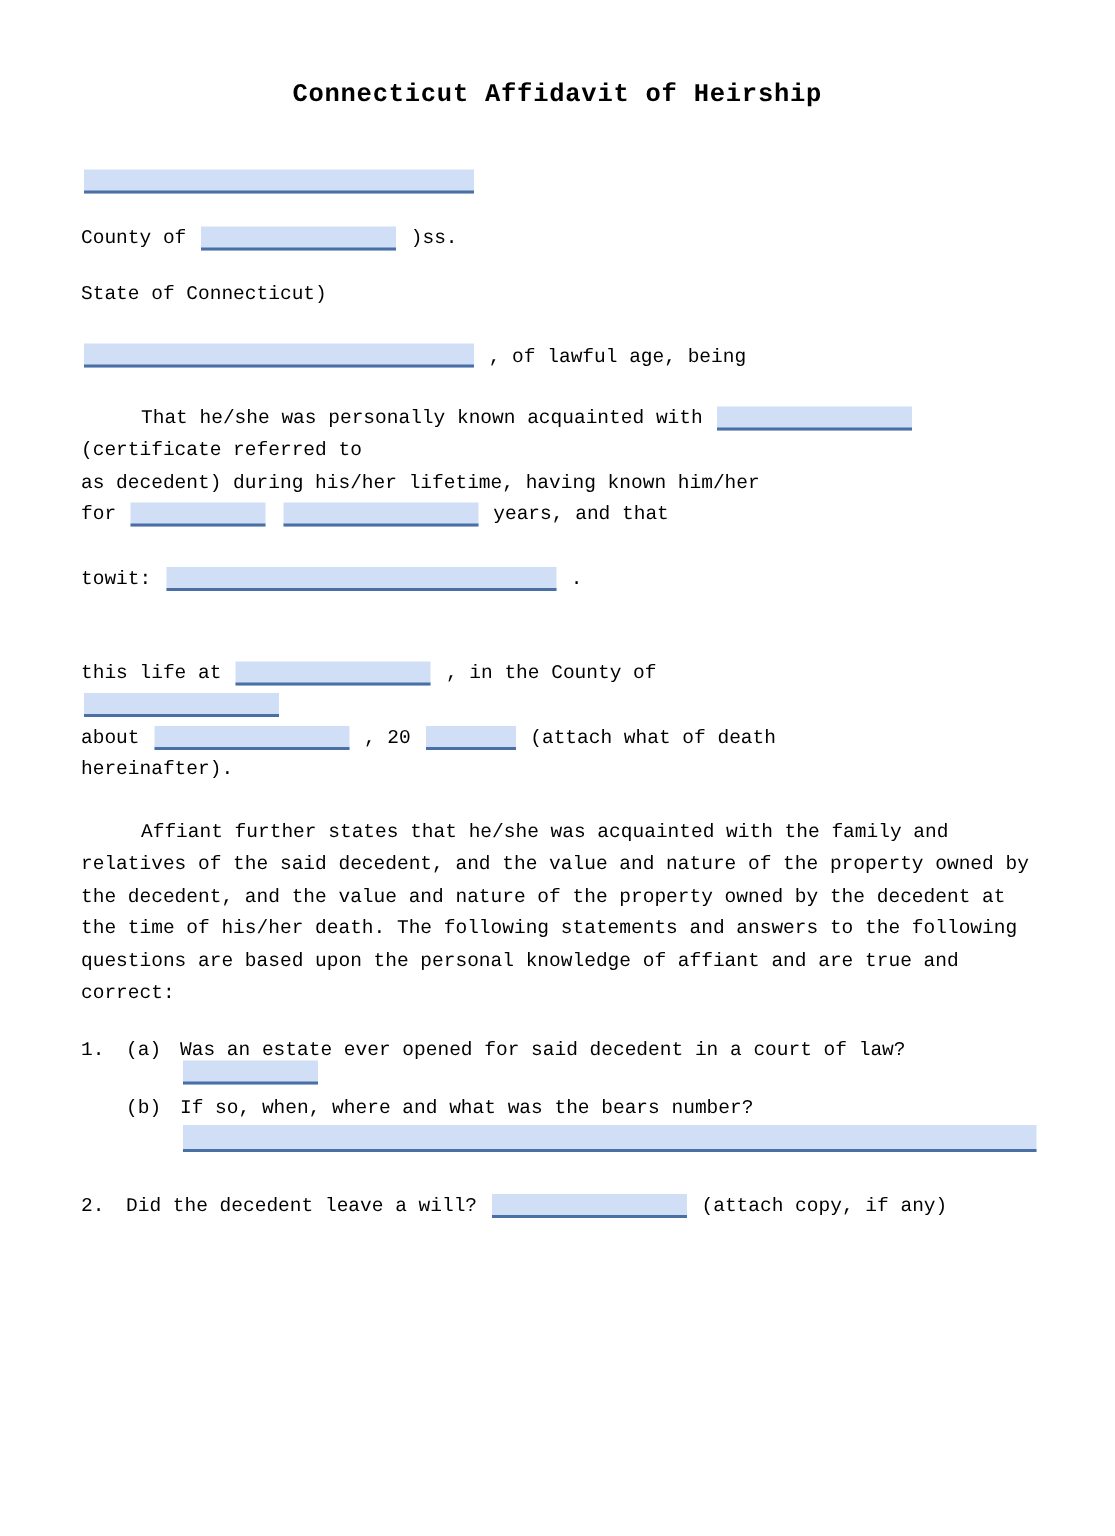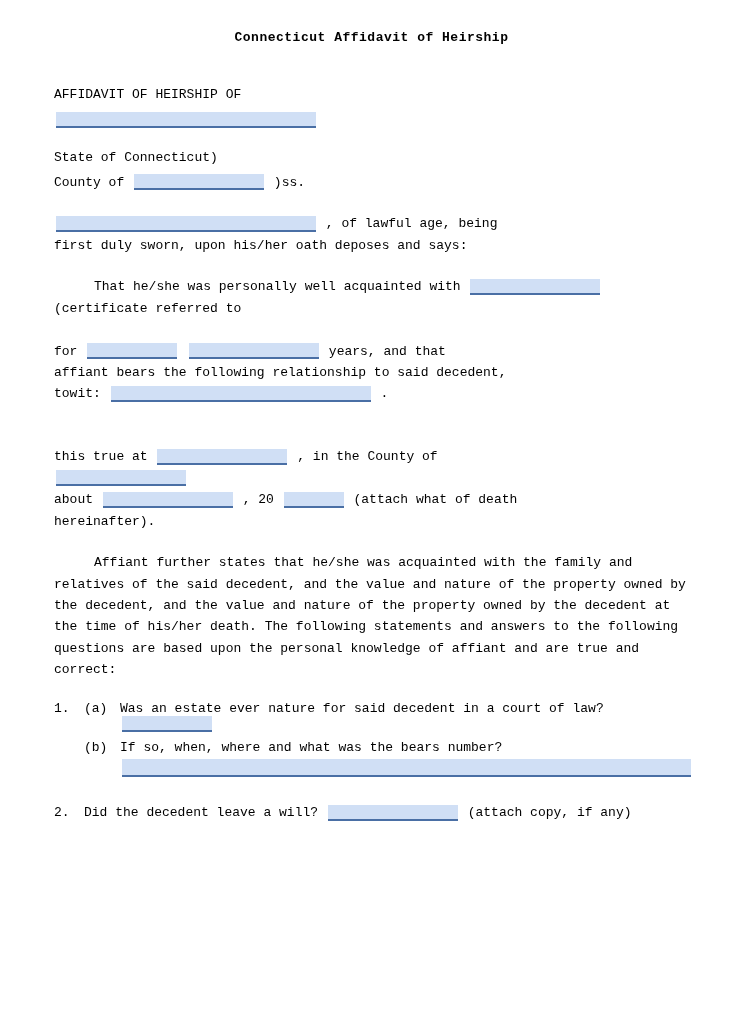--- a/index.html
+++ b/index.html
@@ -13,25 +13,26 @@
       font-family: 'Courier New', Courier, monospace;
       font-size: 13px;
       color: #000;
       width: 743px;
       min-height: 1024px;
       padding: 30px 54px;
     }
 
     .title {
       text-align: center;
-      font-size: 13px;
+      font-size: 17px;
       font-weight: bold;
       margin-bottom: 40px;
       font-family: 'Courier New', Courier, monospace;
       letter-spacing: 0.5px;
+      margin-top: 24px;
     }
 
     .section {
       margin-bottom: 10px;
     }
 
     .label-line {
       margin-bottom: 6px;
       line-height: 1.6;
     }
@@ -118,72 +119,68 @@
     .affidavit-header {
       margin-bottom: 20px;
     }
   </style>
 </head>
 <body>
 
 <div class="title">Connecticut Affidavit of Heirship</div>
 
 <div class="affidavit-header section">
-  <div class="label-line">
-    <span>AFFIDAVIT OF HEIRSHIP OF</span>
-  </div>
   <div>
     <span class="input-field wide"></span>
   </div>
 </div>
 
 <div class="section section-gap">
+  <div class="label-line county-line">
+    <span>County of</span>
+    <span class="input-field medium"></span>
+    <span>)ss.</span>
+  </div>
   <div class="label-line state-line">
     <span>State of Connecticut)</span>
-  </div>
-  <div class="label-line county-line">
-    <span>County of</span>
-    <span class="input-field medium"></span>
-    <span>)ss.</span>
   </div>
 </div>
 
 <div class="section section-gap">
   <p>
     <span class="input-field wide"></span>
     <span>, of lawful age, being</span>
     <br>
-    <span>first duly sworn, upon his/her oath deposes and says:</span>
   </p>
 </div>
 
 <div class="section section-gap">
   <p class="indent">
-    <span>That he/she was personally well acquainted with</span>
+    <span>That he/she was personally known acquainted with</span>
     <span class="input-field medium"></span>
     <span>(certificate referred to</span>
     <br>
+    <span>as decedent) during his/her lifetime, having known him/her</span>
     <br>
     <span>for</span>
     <span class="input-field short"></span>
     <span class="input-field medium"></span>
     <span>years, and that</span>
     <br>
-    <span>affiant bears the following relationship to said decedent,</span>
     <br>
     <span>towit:</span>
     <span class="input-field wide"></span>
     <span>.</span>
   </p>
 </div>
 
 <div class="section section-gap">
   <p class="indent">
     <br>
-    <span>this true at</span>
+    <span>this life at</span>
     <span class="input-field medium"></span>
     <span>, in the County of</span>
     <br>
     <span class="input-field medium"></span>
     <br>
     <span>about</span>
     <span class="input-field medium"></span>
     <span>, 20</span>
     <span class="input-field xshort"></span>
     <span>(attach what of death</span>
@@ -200,21 +197,21 @@
   <div class="numbered-item">
     <div class="num-label">
       <span>1.</span>
     </div>
     <div class="item-content">
       <div class="sub-item" style="padding-left:0;">
         <div class="letter-label">
           <span>(a)</span>
         </div>
         <div class="item-content">
-          <span>Was an estate ever nature for said decedent in a court of law?</span>
+          <span>Was an estate ever opened for said decedent in a court of law?</span>
           <span class="input-field short"></span>
         </div>
       </div>
       <div class="sub-item" style="padding-left:0; margin-top:8px;">
         <div class="letter-label">
           <span>(b)</span>
         </div>
         <div class="item-content">
           <span>If so, when, where and what was the bears number?</span>
           <span class="input-field block-full"></span>

